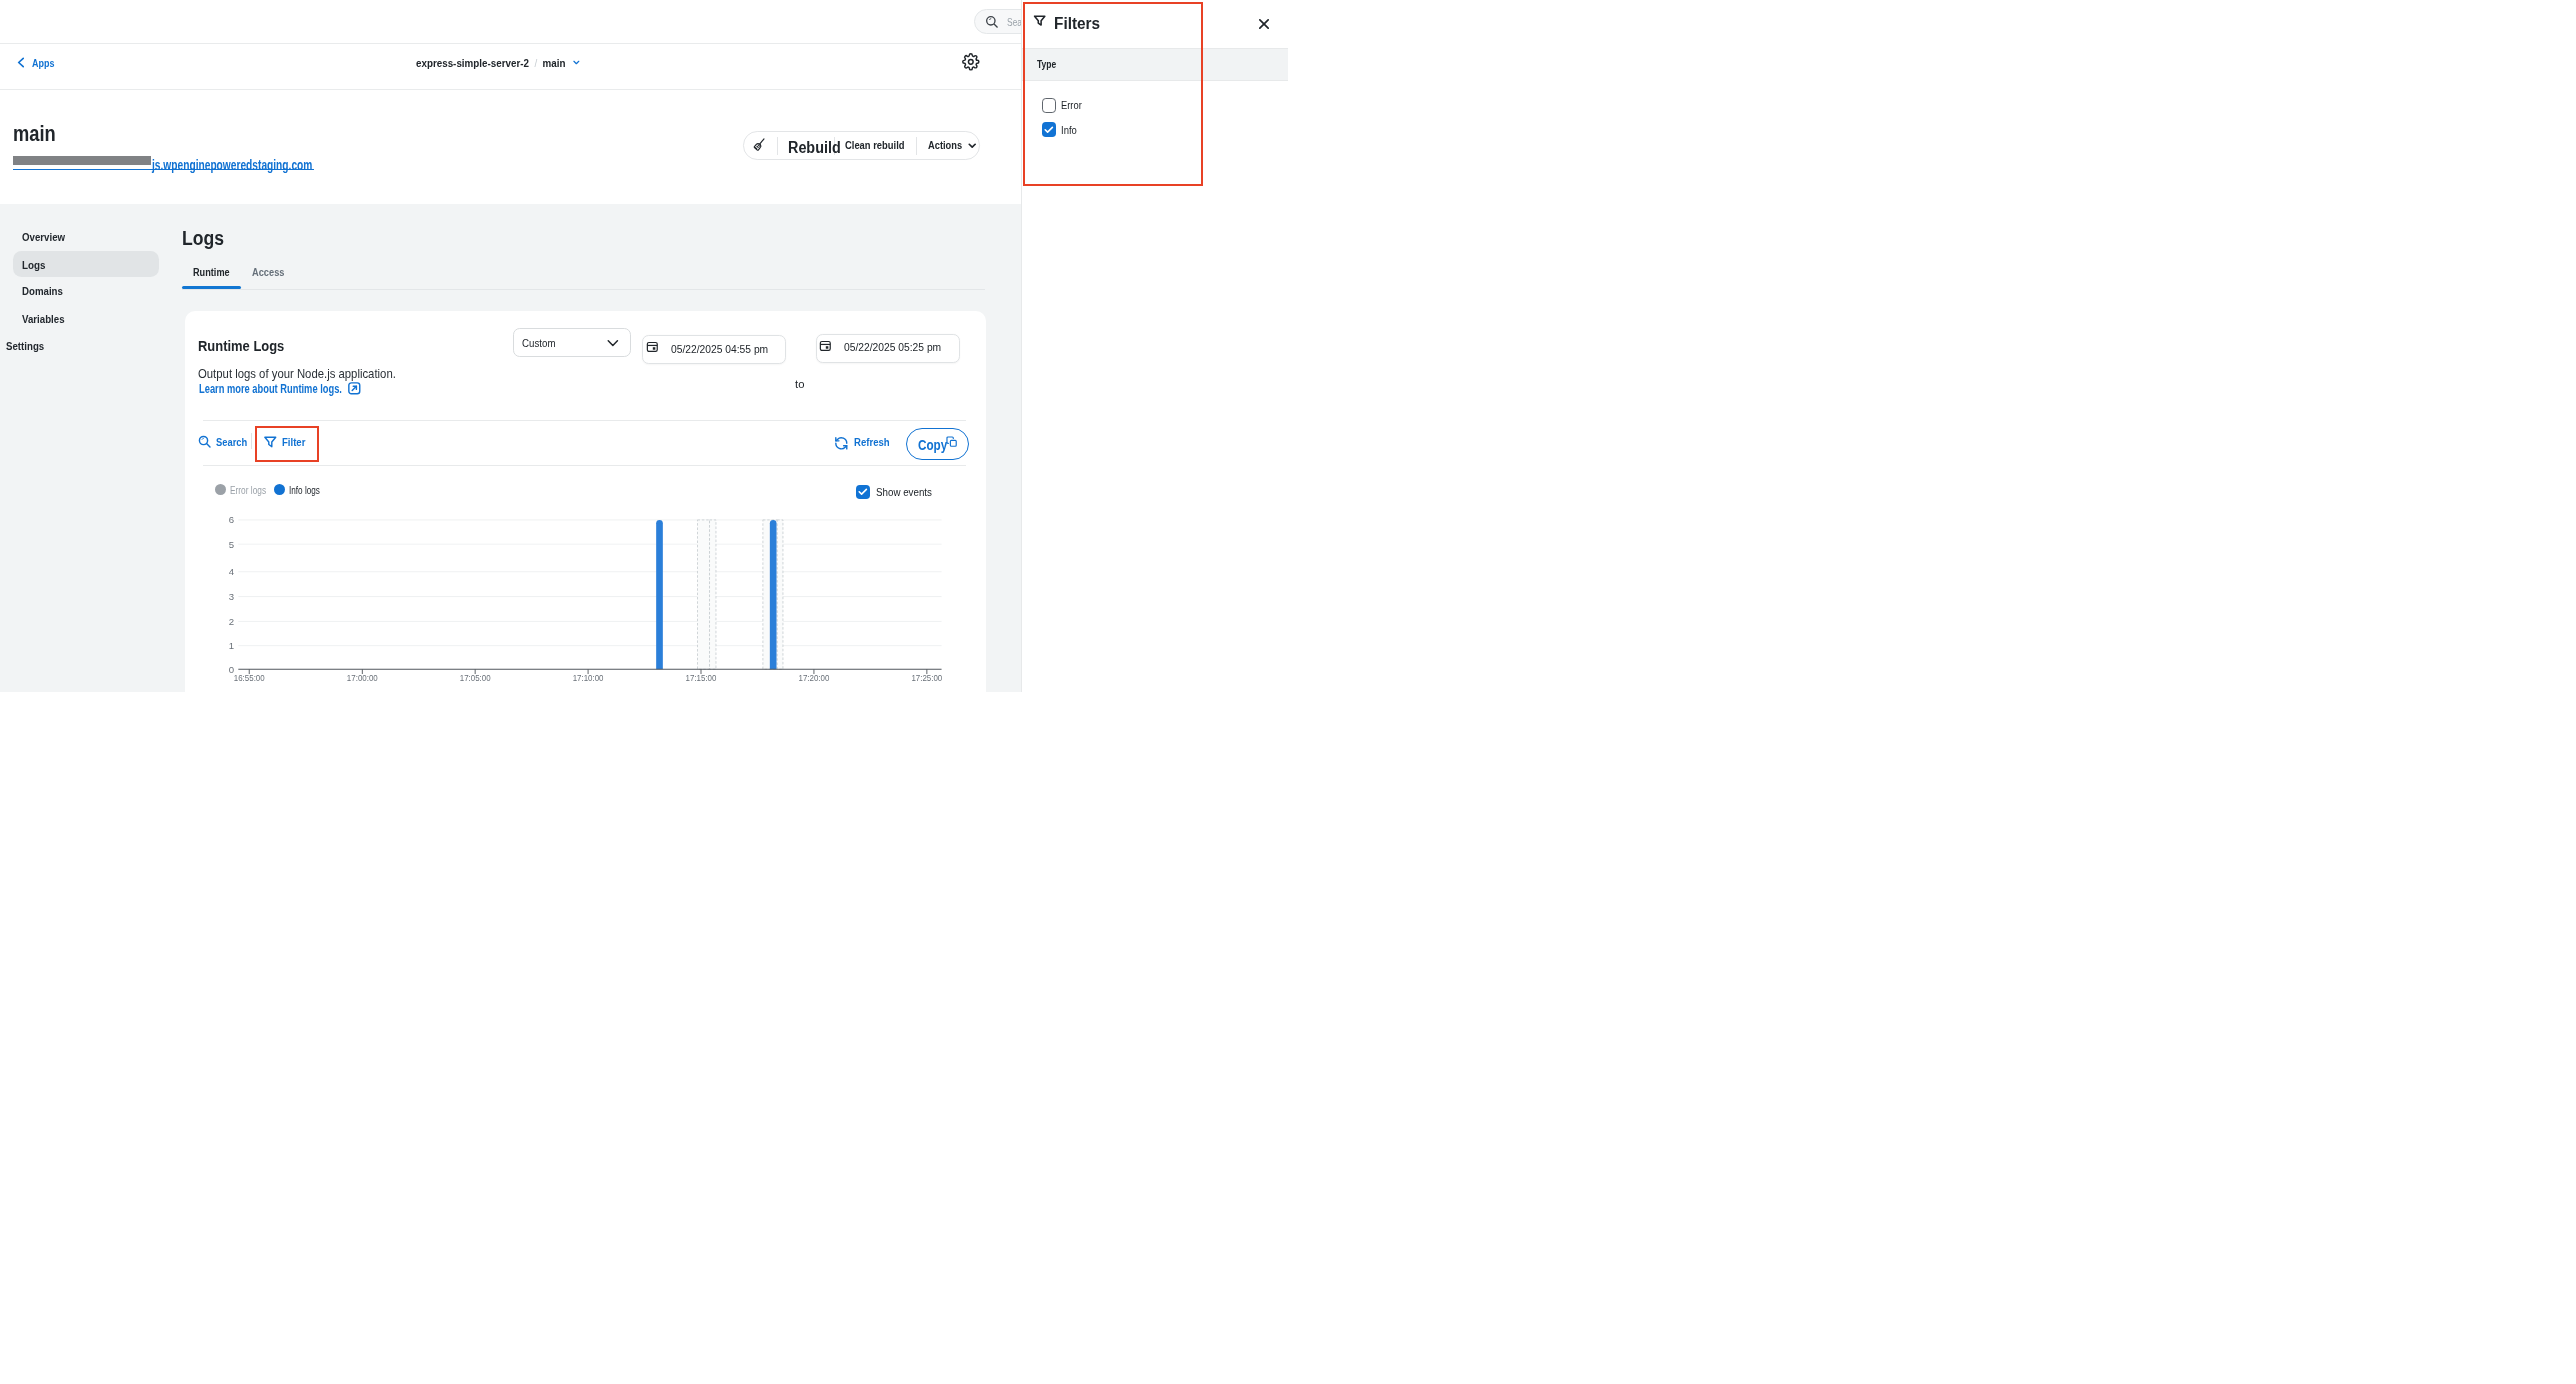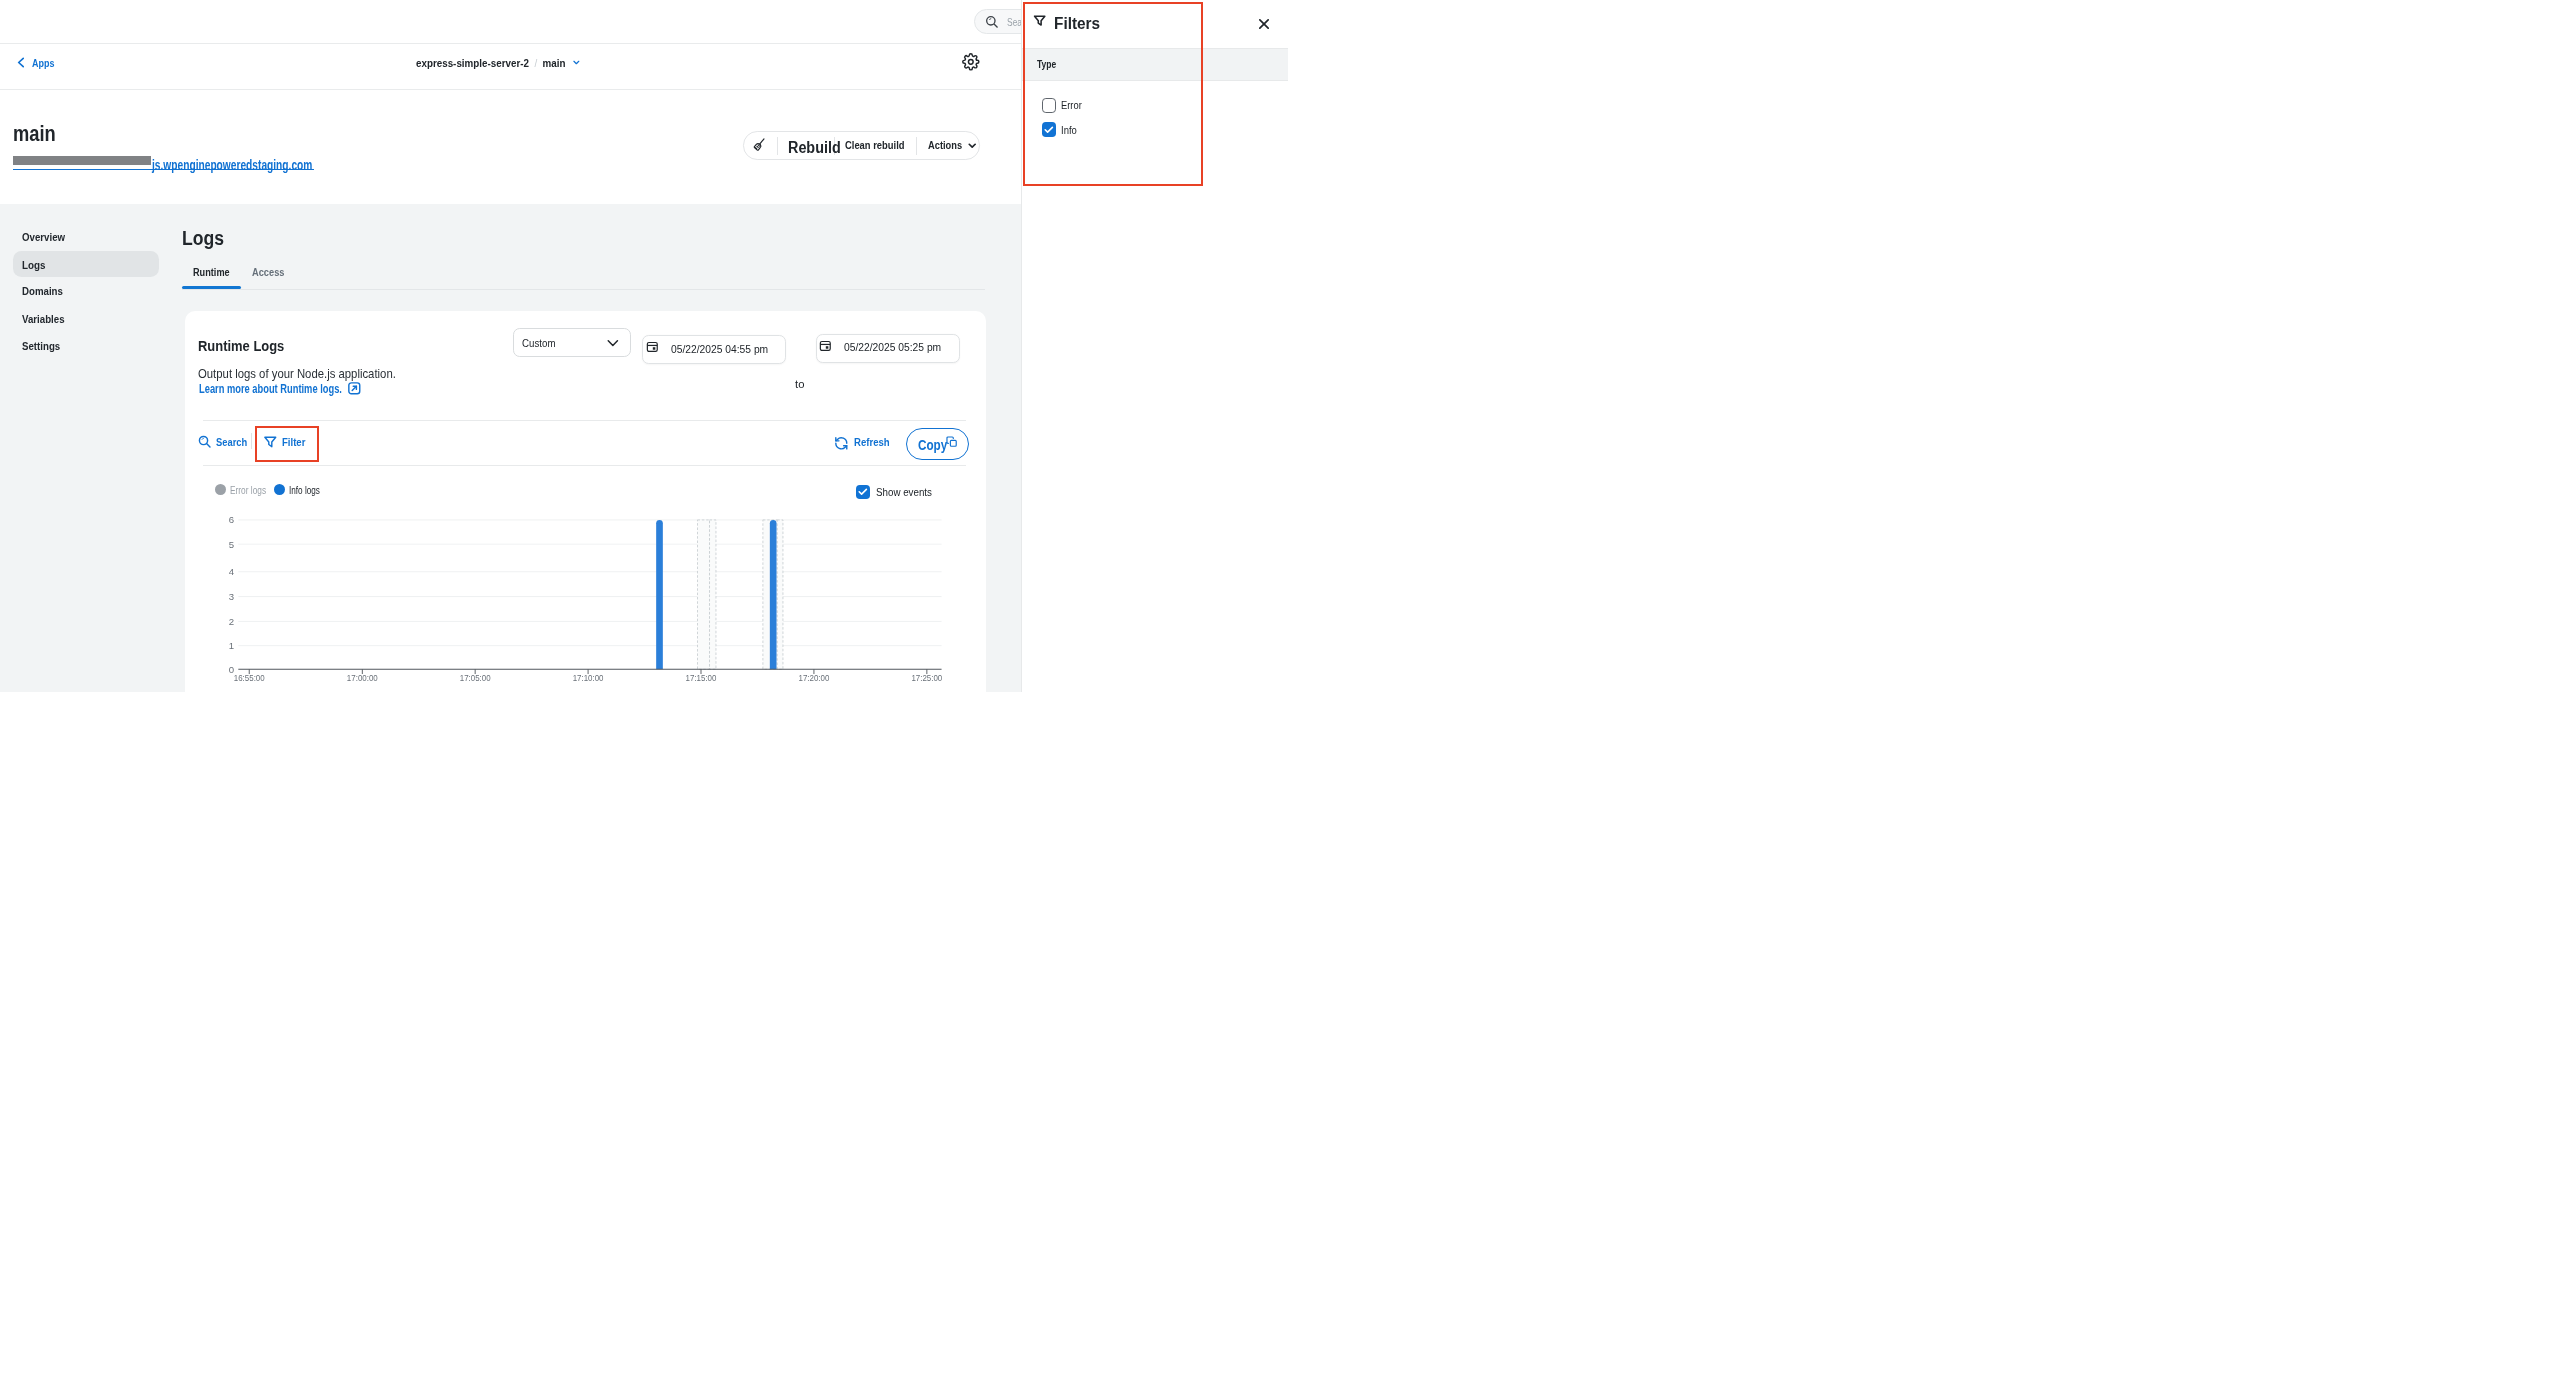--- a/index.html
+++ b/index.html
@@ -64,21 +64,21 @@
       <path d="M1.5 1.5 L5 5 L8.5 1.5"></path>
     </svg>
 
   <div class="abs" style="left:0;top:204px;width:1021px;height:488px;background:#f2f4f5;"></div>
 
   <div class="abs" style="left:13.4px;top:251px;width:146px;height:26px;background:#e1e4e6;border-radius:8.4px;"></div>
   <div class="abs" style="left:22px;top:231px;font-size:11px;font-weight:bold;color:#23282e;"><span class="sx" style="transform:scaleX(.88)">Overview</span></div>
   <div class="abs" style="left:22px;top:259px;font-size:11px;font-weight:bold;color:#23282e;"><span class="sx" style="transform:scaleX(.895)">Logs</span></div>
   <div class="abs" style="left:22px;top:285px;font-size:11px;font-weight:bold;color:#23282e;"><span class="sx" style="transform:scaleX(.88)">Domains</span></div>
   <div class="abs" style="left:22px;top:313px;font-size:11px;font-weight:bold;color:#23282e;"><span class="sx" style="transform:scaleX(.88)">Variables</span></div>
-  <div class="abs" style="left:22px;top:340px;font-size:11px;font-weight:bold;color:#23282e;"><span class="sx" style="transform:scaleX(.88)">Settings</span></div>
+  <div class="abs" style="left:6px;top:340px;font-size:11px;font-weight:bold;color:#23282e;"><span class="sx" style="transform:scaleX(.88)">Settings</span></div>
 
   <div class="abs" style="left:182px;top:227px;font-size:20px;font-weight:bold;"><span class="sx" style="transform:scaleX(.88)">Logs</span></div>
   <div class="abs" style="left:193px;top:266px;font-size:11.3px;font-weight:bold;"><span class="sx" style="transform:scaleX(.81)">Runtime</span></div>
   <div class="abs" style="left:252px;top:266px;font-size:11.3px;font-weight:bold;color:#66707a;"><span class="sx" style="transform:scaleX(.82)">Access</span></div>
   <div class="abs" style="left:182px;top:289px;width:803px;height:0.8px;background:#e3e6e8;"></div>
   <div class="abs" style="left:182px;top:286px;width:59px;height:3.1px;background:#1176d2;border-radius:1.7px;"></div>
 
   <div class="abs" style="left:185px;top:311px;width:801px;height:382px;background:#fff;border-radius:10px 10px 0 0;"></div>
 
   <div class="abs" style="left:198px;top:337px;font-size:15px;font-weight:bold;"><span class="sx" style="transform:scaleX(.863)">Runtime Logs</span></div>

